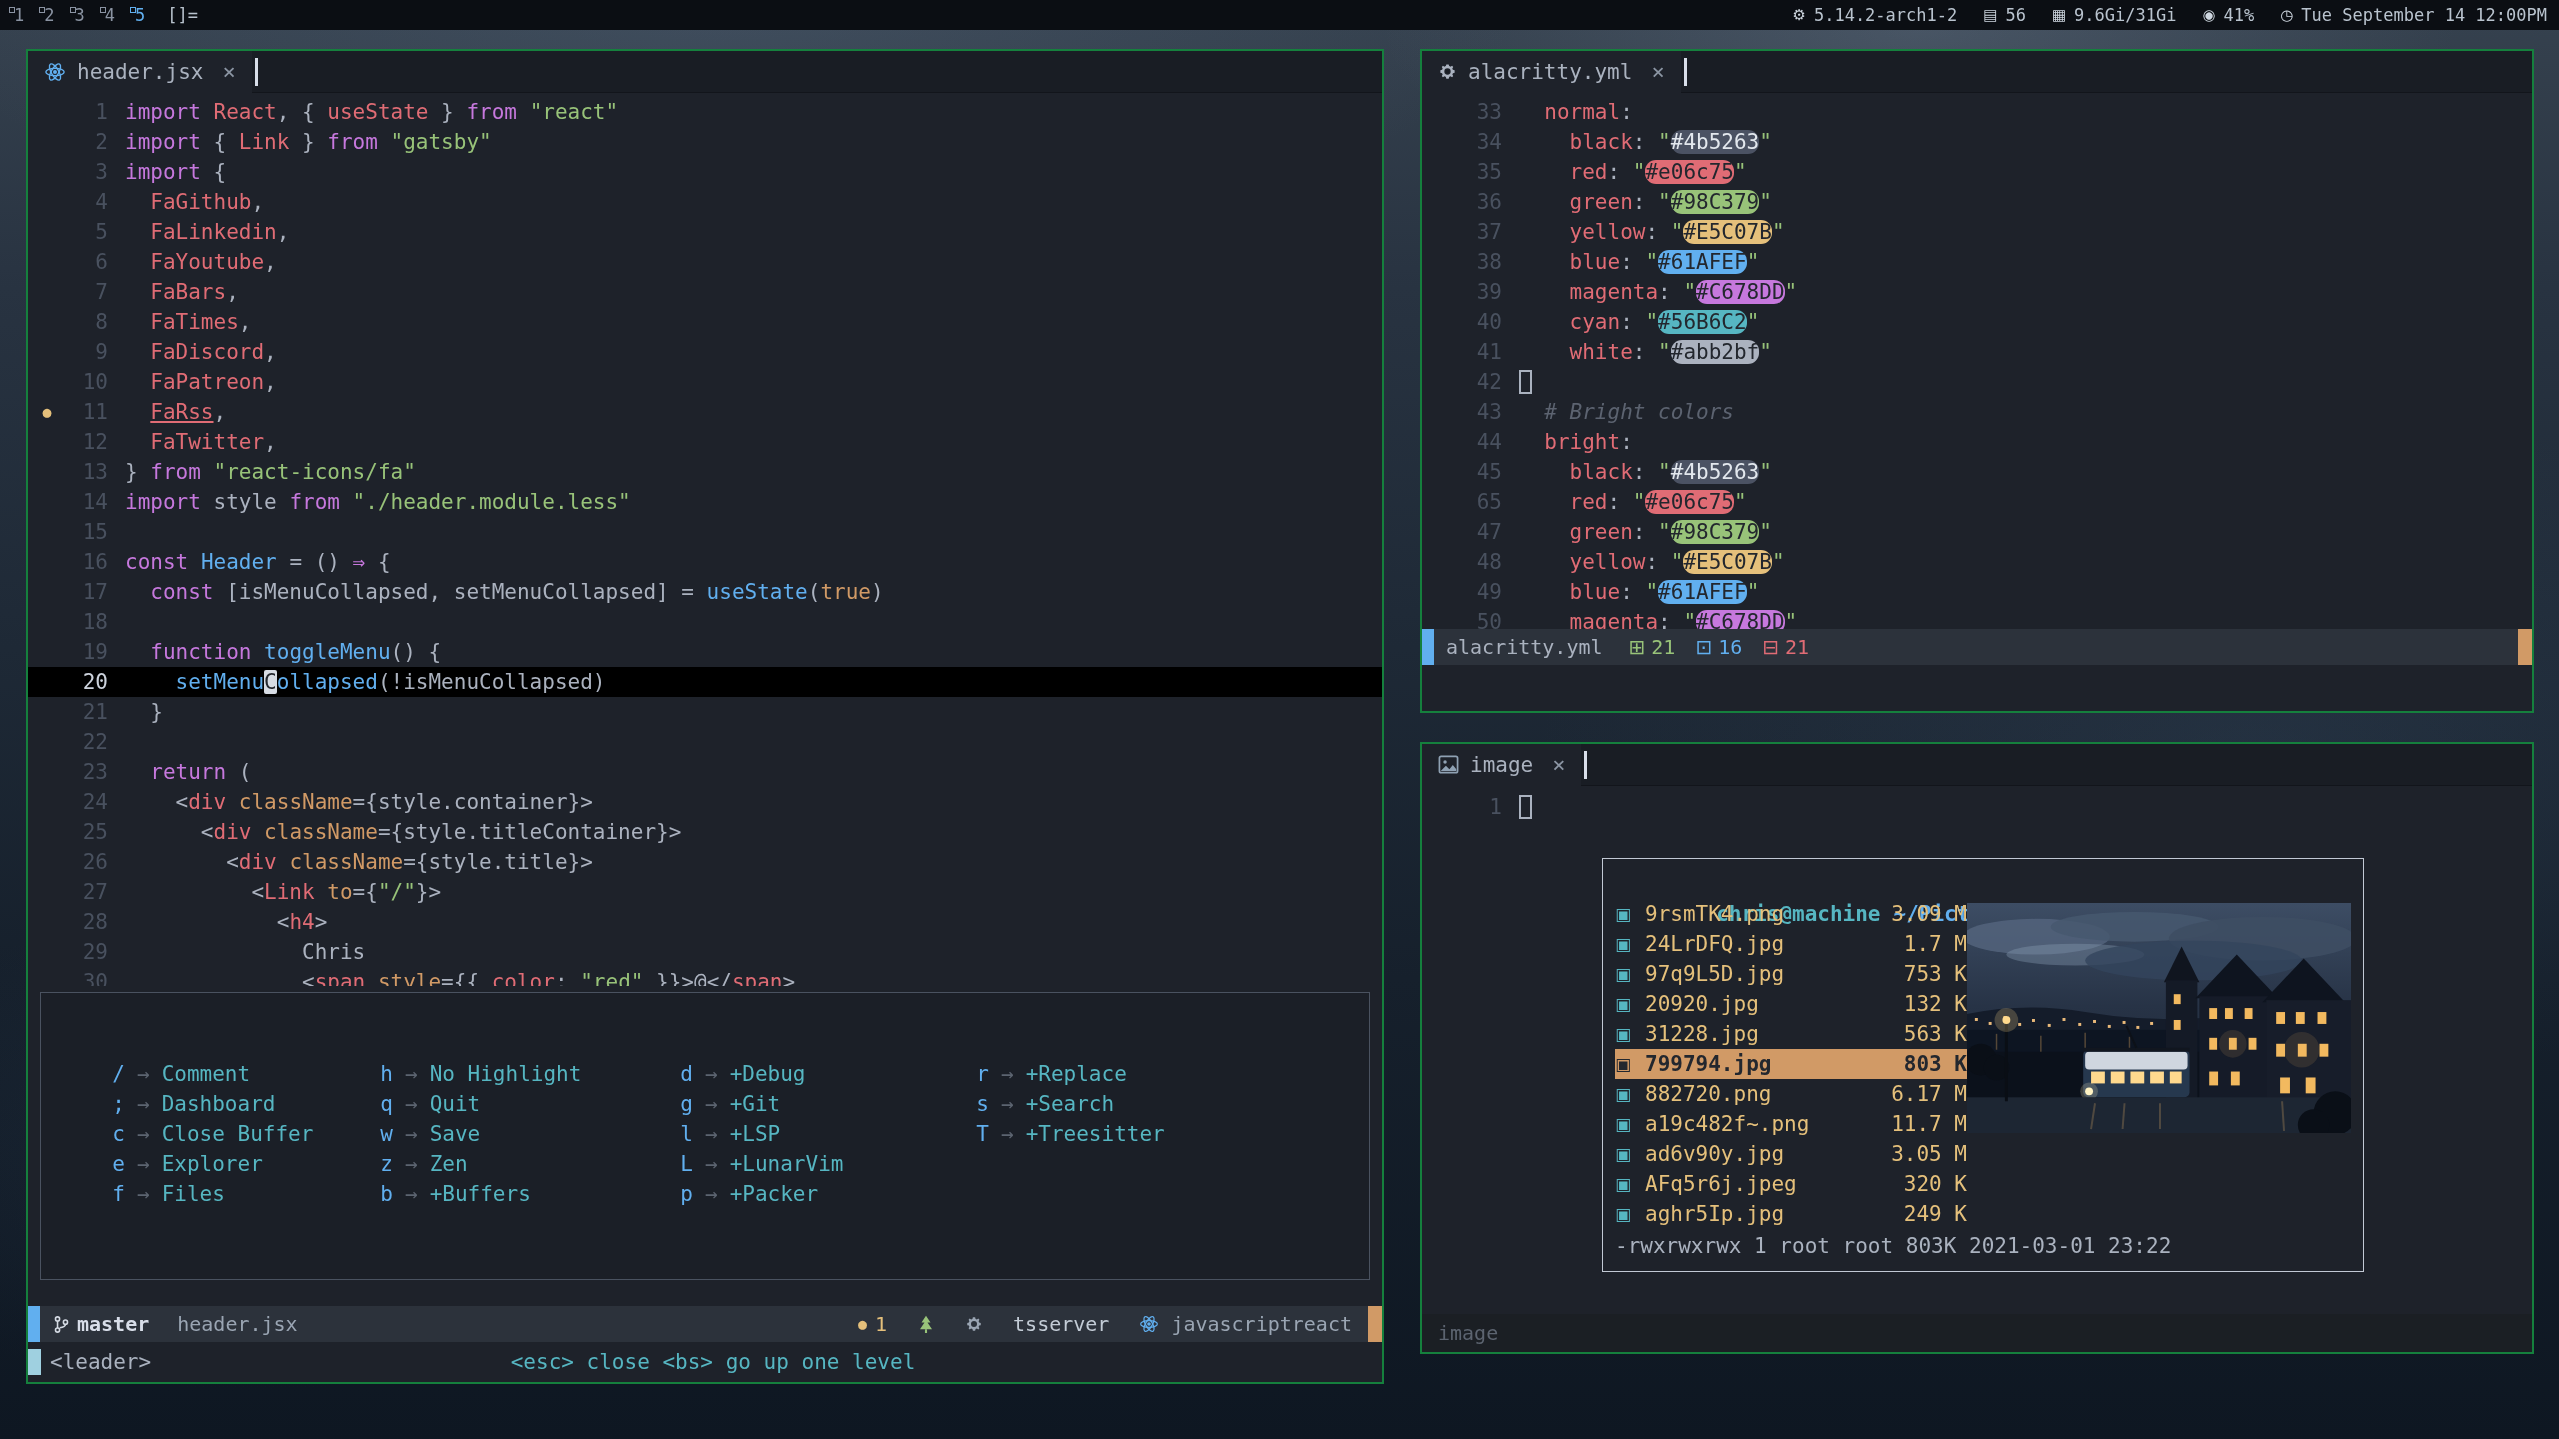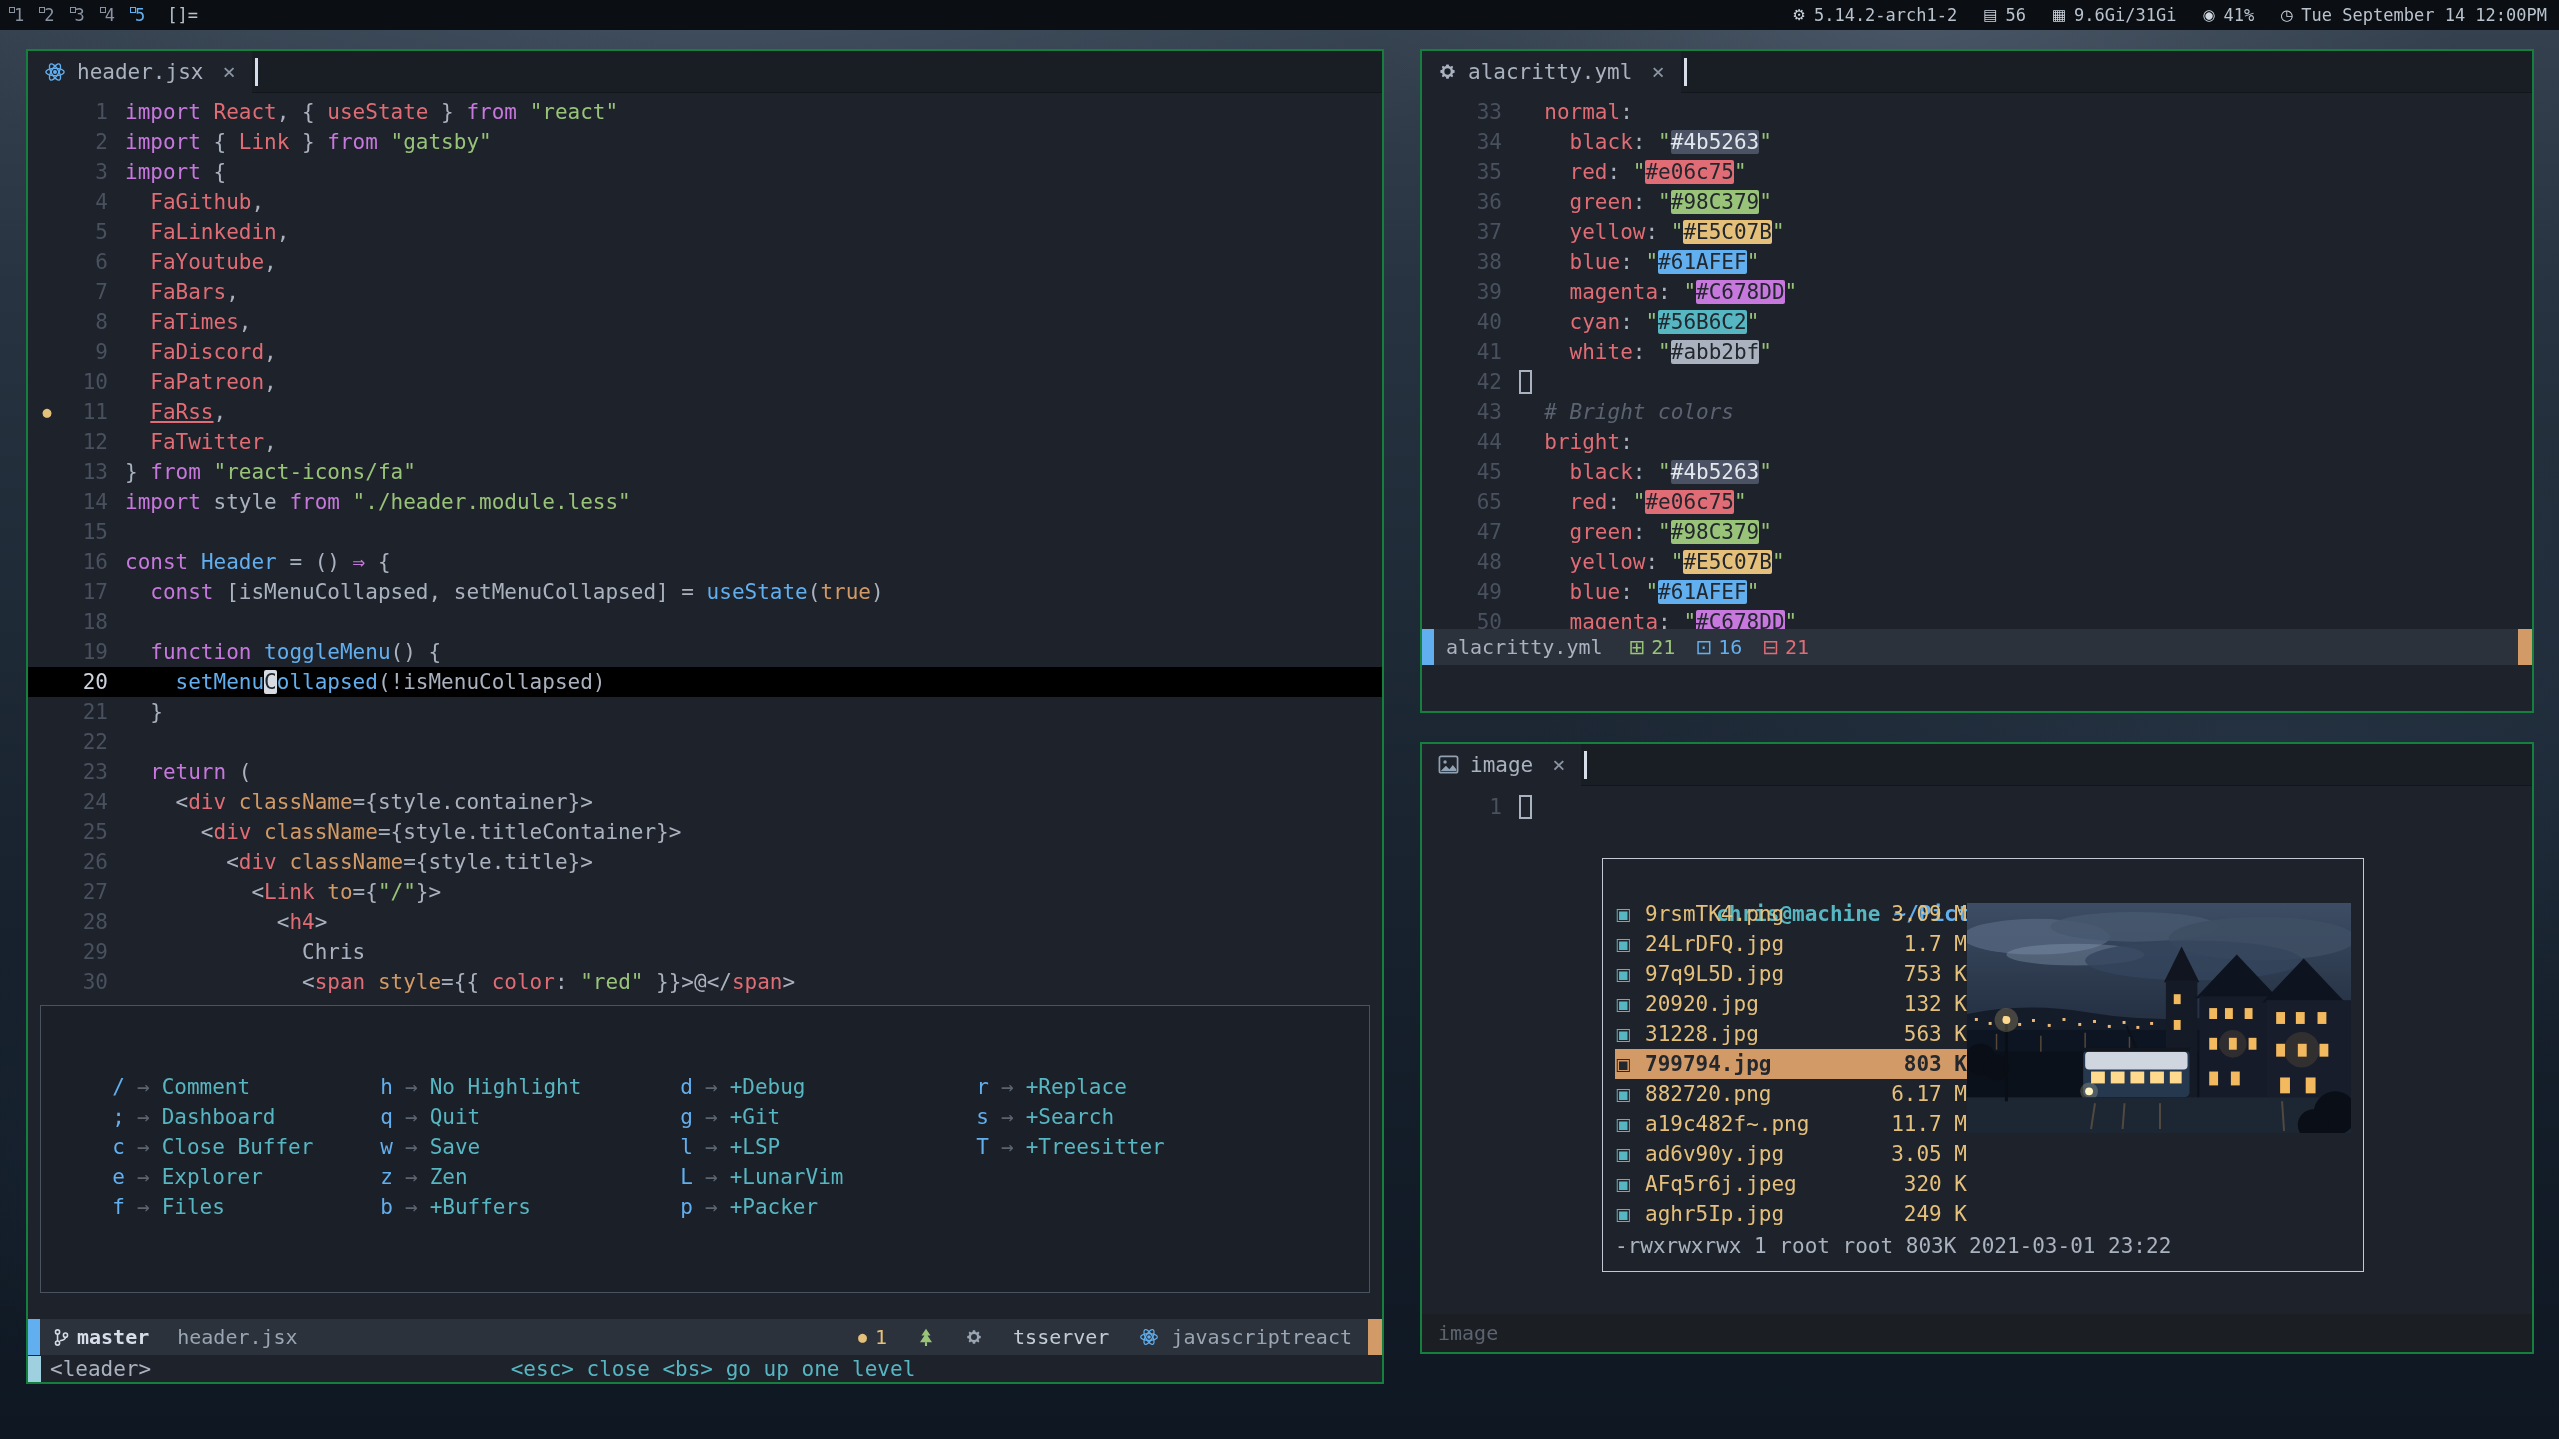--- a/index.html
+++ b/index.html
@@ -42,21 +42,21 @@
   .code{flex:1 1 auto;overflow:hidden;padding-top:4px}
   .cline{display:flex;height:30px;line-height:30px;font-size:21px;white-space:pre;color:#abb2bf}
   .sign{width:38px;flex:0 0 auto;text-align:center;color:#e5c07b;font-size:15px}
   .lnum{width:42px;flex:0 0 auto;text-align:right;color:#49515f}
   .ltext{padding-left:17px;white-space:pre}
   .cline.cur{background:#000000}
   .cline.cur .lnum{color:#cdd3dd}
   .tk-fg{color:#abb2bf}.tk-kw{color:#c678dd}.tk-str{color:#98c379}.tk-red{color:#e06c75}
   .tk-blue{color:#61afef}.tk-orange{color:#d19a66}
   .tk-comment{color:#5c6370;font-style:italic}
-  .tk-chip{border-radius:2px}
+  .tk-chip{border-radius:11px}
   .tk-cursor{background:#d7dce4;color:#23272e;border-radius:2px}
   .tk-curh{box-shadow:inset 0 0 0 2px #aab2bf}
   
   .wk-pop{flex:0 0 auto;margin:6px 12px 26px;border:1px solid #4a5260;background:#1b1f27;height:288px;padding:66px 0 0 62px}
   .wk-cols{display:flex}
   .wk-col{display:flex;flex-direction:column}
   .wk-col-0{width:268px}.wk-col-1{width:300px}.wk-col-2{width:296px}.wk-col-3{flex:1}
   .wk-item{height:30px;line-height:30px;font-size:21px;display:flex}
   .wk-key{width:22px;text-align:right;color:#61afef}
   .wk-arrow{color:#5c6470;margin:0 12px}
@@ -68,21 +68,21 @@
   .sl-branch{color:#d8dee9;font-weight:bold;margin-left:6px}
   .sl-file{margin-left:28px}
   .sl-spacer{flex:1}
   .sl-right{display:flex;align-items:center;gap:30px;margin-right:16px}
   .sl-diag{display:flex;align-items:center;gap:8px;color:#e5c07b}
   .diag-ico{font-size:15px}
   .sl-lsp{color:#c3ccd6}
   .sl-ft{color:#9aa5b3;margin-left:-18px}
   .sl-end{width:14px;height:36px;background:#d19a66;flex:0 0 auto}
   .icon-wrap{display:flex;align-items:center}
-  .cmdline{height:27px;flex:0 0 auto;background:#1e222a;display:flex;align-items:center;font-size:21px;position:relative;color:#aab2bf}
+  .cmdline{height:40px;flex:0 0 auto;background:#1e222a;display:flex;align-items:center;font-size:21px;position:relative;color:#aab2bf}
   .cmd-cursor{width:13px;height:26px;background:#9fd0e0;margin-right:9px;flex:0 0 auto}
   .cmd-hint{position:absolute;left:16px;right:0;text-align:center;color:#56b6c2}
   .sl-file2{margin-left:12px;color:#aab2bf}
   .sl-diffs{display:flex;align-items:center;gap:20px;margin-left:26px;font-size:20px}
   .diff-add{color:#98c379}.diff-mod{color:#61afef}.diff-del{color:#e06c75}
   .diff-ico{font-family:"DejaVu Sans",sans-serif;margin-right:6px}
   .cmdline-empty{height:46px;background:#1e222a;flex:0 0 auto}
   
   .termbody{flex:1 1 auto;position:relative;padding-top:6px;overflow:hidden}
   .preview-box{margin:36px 0 0 180px;width:762px;border:1px solid #c2c9d4;padding:10px 12px;background:#1e222a}

